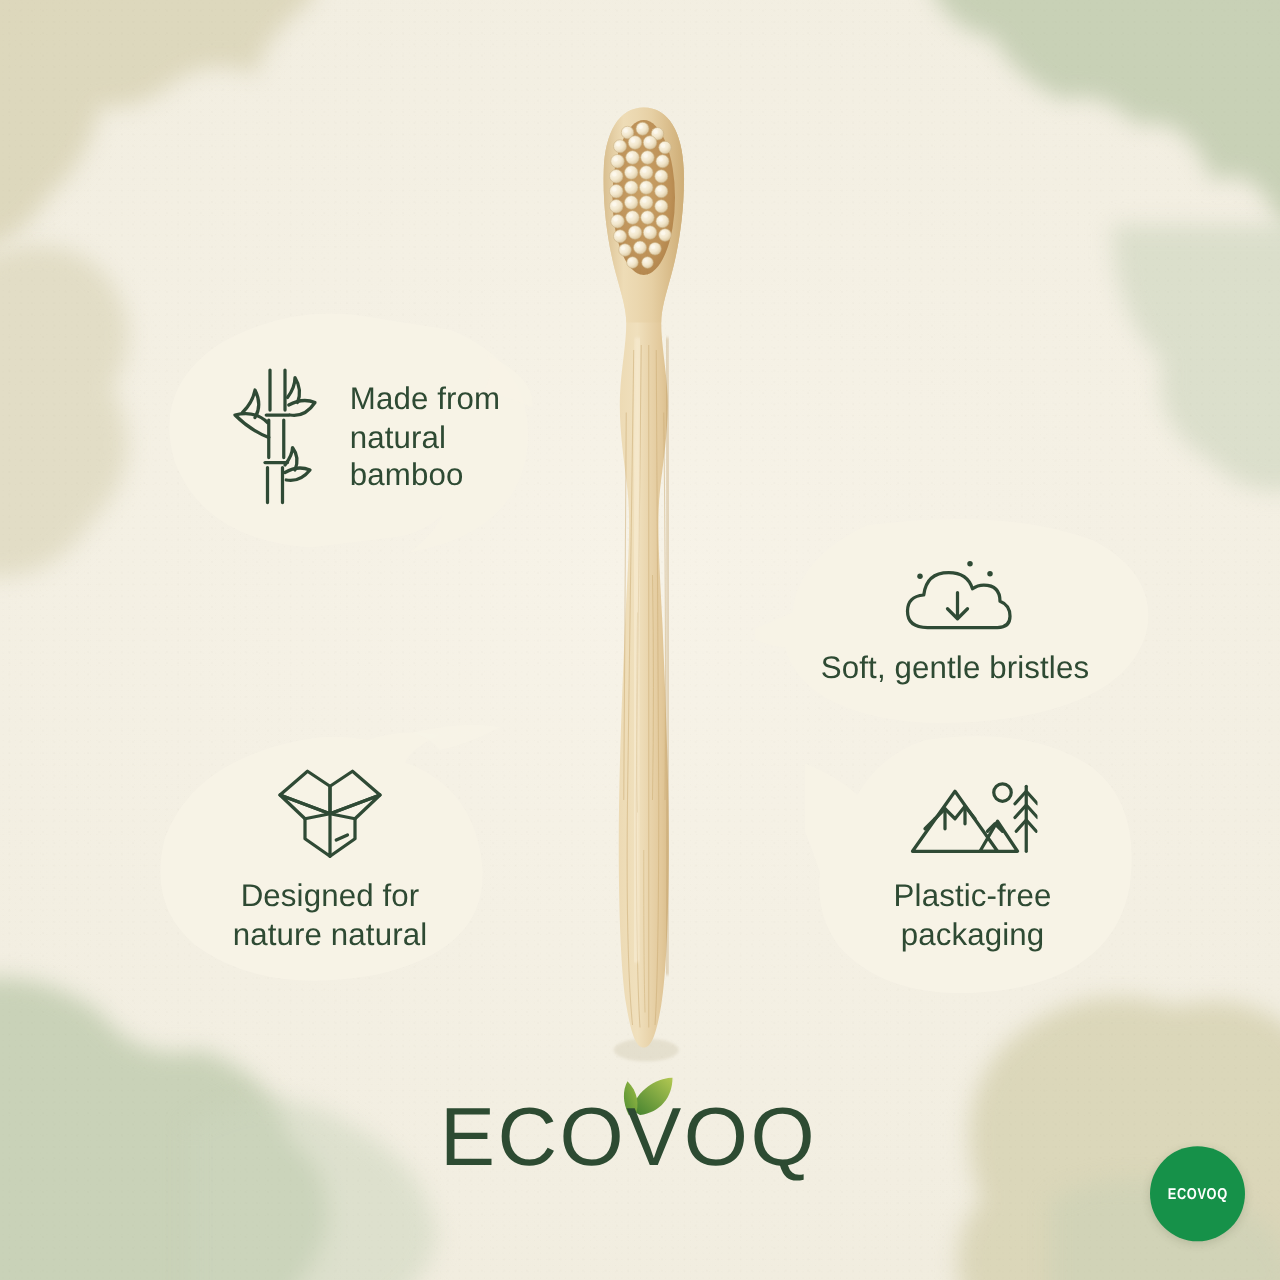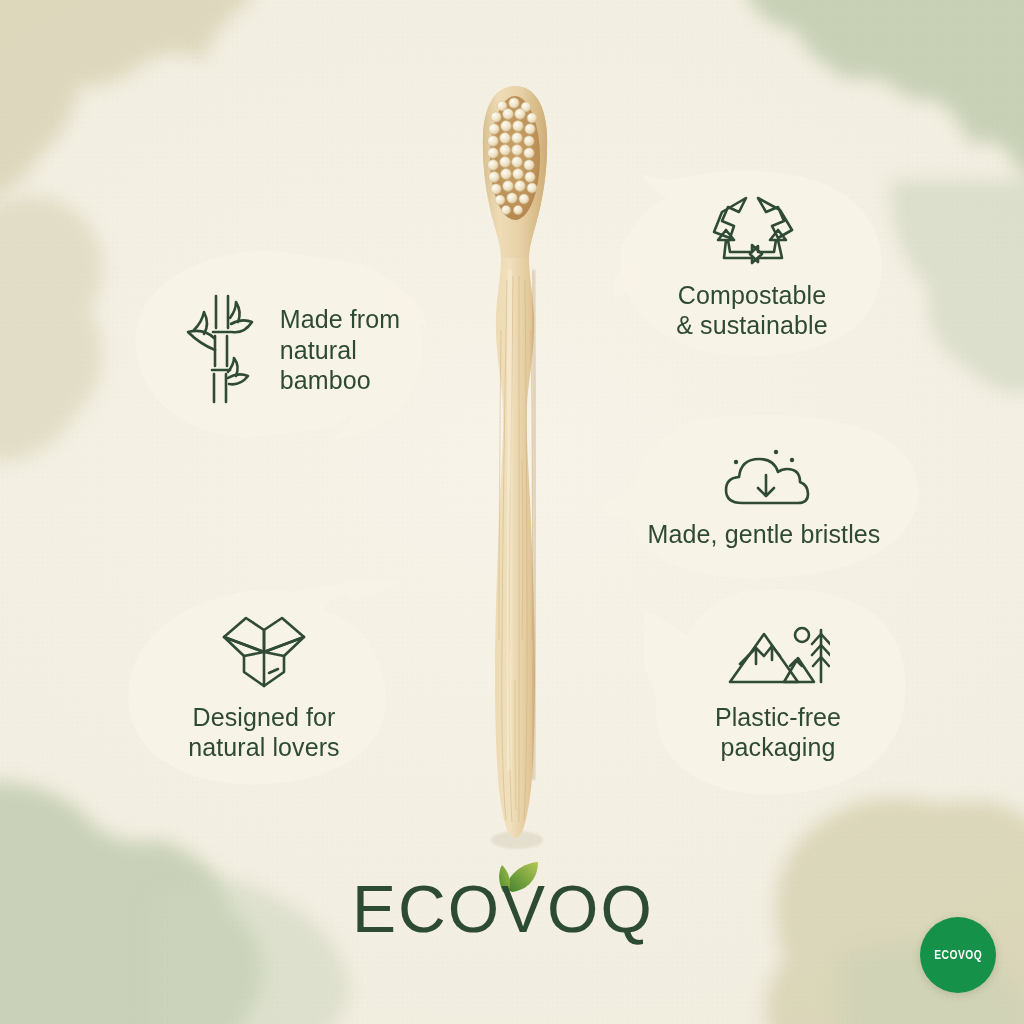--- a/index.html
+++ b/index.html
@@ -155,58 +155,39 @@
           <path d="M46 90 Q56 84 66 88 Q58 98 47 96"></path>
           <path d="M46 84 Q52 76 52 70 Q58 78 54 88"></path>
         </svg>
       </span>
       <span class="bub-text">Made from
 natural
 bamboo</span>
     </div>
   </div>
 
-  <div class="bubble" id="bubble-compost">
-    <svg class="bub-svg" viewBox="0 0 280 194" xmlns="http://www.w3.org/2000/svg">
-      <path d="M60,12 Q140,-8 208,14 Q272,40 270,104 Q264,172 176,186
-               Q96,196 44,162 Q2,128 10,76 Q28,44 54,30 Q40,22 28,6 Q46,12 60,12 Z" fill="#f7f3e6" opacity=".96"></path>
-      <path d="M16,96 Q-4,110 2,132 Q18,120 30,120 Q20,110 16,96 Z" fill="#f7f3e6" opacity=".9"></path>
-    </svg>
-    <div class="bub-inner">
-      <span class="bub-icon">
-        <svg width="92" height="80" viewBox="0 0 92 80" fill="none" stroke="#2f4a35" stroke-width="2.6" stroke-linejoin="round" stroke-linecap="round">
-          <path d="M40 8 L33 22 L22 17 L16 31 L28 36 L24 48 L8 42 L16 22 Z"></path>
-          <path d="M52 8 L60 22 L72 17 L78 31 L66 36 L72 48 L86 40 L74 20 Z"></path>
-          <path d="M20 50 L12 50 L20 40 L28 50 L22 50 L24 62 L46 62 L46 55 L56 64 L46 73 L46 68 L18 68 Z"></path>
-          <path d="M72 50 L80 50 L72 40 L64 50 L70 50 L68 62 L52 62 L52 56 L44 64 L52 72 L52 68 L76 68 Z"></path>
-        </svg>
-      </span>
-      <span class="bub-text">Compostable
-&amp; sustainable</span>
-    </div>
-  </div>
 
   <div class="bubble" id="bubble-bristles">
     <svg class="bub-svg" viewBox="0 0 320 170" xmlns="http://www.w3.org/2000/svg">
       <path d="M90,8 Q200,-6 270,20 Q320,46 314,90 Q302,146 208,162
                Q110,176 56,146 Q30,130 24,106 Q4,104 -8,94 Q12,86 30,78
                Q34,34 90,8 Z" fill="#f7f3e6" opacity=".96"></path>
     </svg>
     <div class="bub-inner">
       <span class="bub-icon">
         <svg width="96" height="66" viewBox="0 0 96 66" fill="none" stroke="#2f4a35" stroke-width="2.6" stroke-linecap="round" stroke-linejoin="round">
           <path d="M26 58 Q10 58 10 45 Q10 33 23 32 Q25 14 43 14 Q58 14 62 27
                    Q66 24 71 24 Q84 24 84 37 Q92 40 92 49 Q92 58 82 58 Z"></path>
           <path d="M50 30 L50 50 M42 43 L50 51 L58 43"></path>
           <circle cx="20" cy="17" r="2.2" fill="#2f4a35" stroke="none"></circle>
           <circle cx="60" cy="7" r="2.2" fill="#2f4a35" stroke="none"></circle>
           <circle cx="76" cy="15" r="2.2" fill="#2f4a35" stroke="none"></circle>
         </svg>
       </span>
-      <span class="bub-text">Made, gentle bristles</span>
+      <span class="bub-text">Soft, gentle bristles</span>
     </div>
   </div>
 
   <div class="bubble" id="bubble-design">
     <svg class="bub-svg" viewBox="0 0 280 216" xmlns="http://www.w3.org/2000/svg">
       <path d="M170,14 Q200,4 228,10 Q206,20 200,32 Q256,52 262,116
                Q266,182 176,202 Q86,218 32,178 Q-6,146 8,92 Q30,34 108,16
                Q140,8 170,14 Z" fill="#f7f3e6" opacity=".96"></path>
       <path d="M206,8 Q250,-2 276,4 Q248,18 228,22 Q220,12 206,8 Z" fill="#f7f3e6" opacity=".85"></path>
     </svg>
@@ -216,21 +197,21 @@
           <path d="M48 42 L8 27 L30 8 L48 20 Z"></path>
           <path d="M48 42 L88 27 L66 8 L48 20 Z"></path>
           <path d="M48 42 L8 27 L28 46 L48 42 Z"></path>
           <path d="M48 42 L88 27 L68 46 L48 42 Z"></path>
           <path d="M28 46 L28 62 L48 76 L48 42"></path>
           <path d="M68 46 L68 62 L48 76"></path>
           <path d="M53 63 L62 59"></path>
         </svg>
       </span>
       <span class="bub-text">Designed for
-natural lovers</span>
+nature natural</span>
     </div>
   </div>
 
   <div class="bubble" id="bubble-plastic">
     <svg class="bub-svg" viewBox="0 0 268 212" xmlns="http://www.w3.org/2000/svg">
       <path d="M96,6 Q180,-6 230,28 Q268,58 260,122 Q248,192 160,206
                Q70,218 28,172 Q8,146 12,112 Q-10,44 -42,12
                Q14,24 42,50 Q60,18 96,6 Z" fill="#f7f3e6" opacity=".96"></path>
     </svg>
     <div class="bub-inner">

